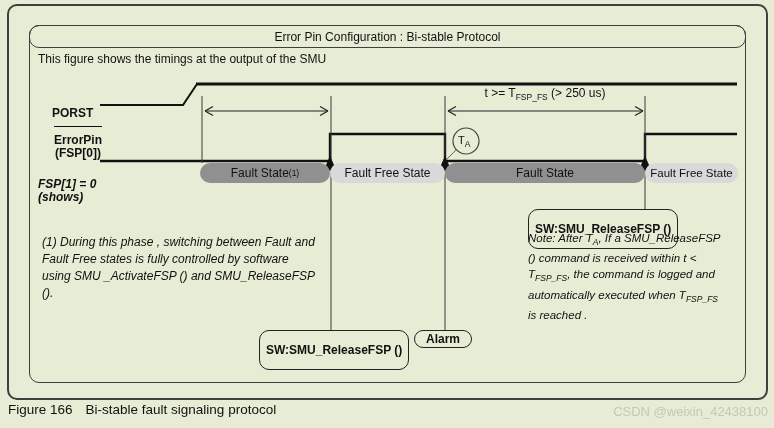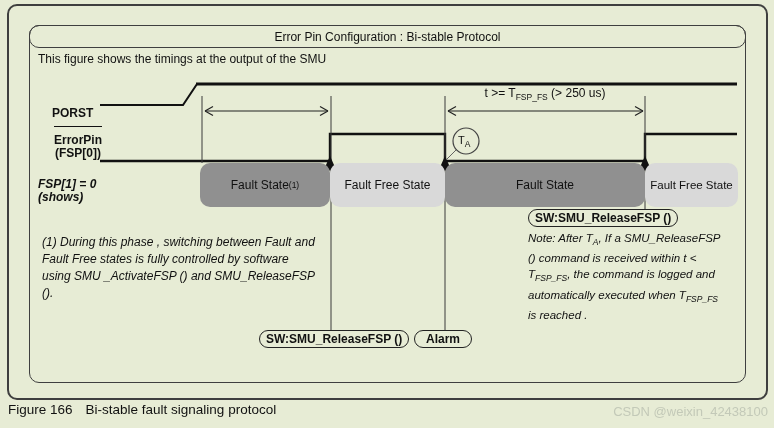--- a/index.html
+++ b/index.html
@@ -16,34 +16,34 @@
   .subtitle{left:38px;top:52px;font-size:12px;white-space:nowrap;}
   svg.overlay{position:absolute;left:0;top:0;pointer-events:none;}
   .sig-label{font-weight:bold;font-size:12px;}
   .porst-label{left:52px;top:96px;margin-top:10px;}
   .errorpin-label{left:40px;top:126px;width:76px;text-align:center;line-height:13px;}
   .overline{border-top:1.6px solid #111;padding-top:7px;display:inline-block;}
   .fsp1-label{left:38px;top:158px;line-height:13px;font-style:italic;margin-top:20px;}
   .timing-label{left:445px;top:86px;width:200px;text-align:center;font-size:12px;white-space:nowrap;}
   sub.sm{font-size:8.5px;}
   sup.sm{font-size:8.5px;}
-  .bar{top:163px;height:44px;display:flex;align-items:center;justify-content:center;
+  .bar{top:163px;height:20px;display:flex;align-items:center;justify-content:center;
     font-size:12px;white-space:nowrap;}
   .bar-dark{background:var(--bar-dark,#909090);}
   .bar-light{background:var(--bar-light,#d9d9d9);}
   .bar1{left:200px;width:130px;}
   .bar2{left:330px;width:115px;}
   .bar3{left:445px;width:200px;}
   .bar4{left:645px;width:93px;font-size:11.5px;}
   .ta-label{left:458px;top:134px;font-size:11px;}
   .note{font-style:italic;font-size:12px;line-height:17px;}
   .note-left{left:42px;top:221px;width:278px;margin-top:13px;}
   .note-right{left:528px;top:230px;width:198px;font-size:11.5px;line-height:16px;}
   .cmd-box{border:1.5px solid #222;font-weight:bold;font-size:12px;background:var(--background,#e7ecd5);
-    padding:1px 6px;white-space:nowrap;}
+    padding:12px 6px;white-space:nowrap;}
   .sw-box-right{left:528px;top:209px;}
   .sw-box-bottom{left:259px;top:330px;}
   .alarm-box{left:414px;top:330px;padding:1px 11px;}
   .configured{left:418px;top:350px;font-style:italic;font-size:12px;white-space:nowrap;}
   .caption{left:8px;top:402px;font-weight:normal;font-size:13.5px;white-space:nowrap;}
   .caption .cap-text{margin-left:13px;}
   .watermark{left:588px;top:404px;width:180px;text-align:right;font-size:13px;
     color:var(--watermark,#c3c9b8);white-space:nowrap;}
 </style>
 </head>

